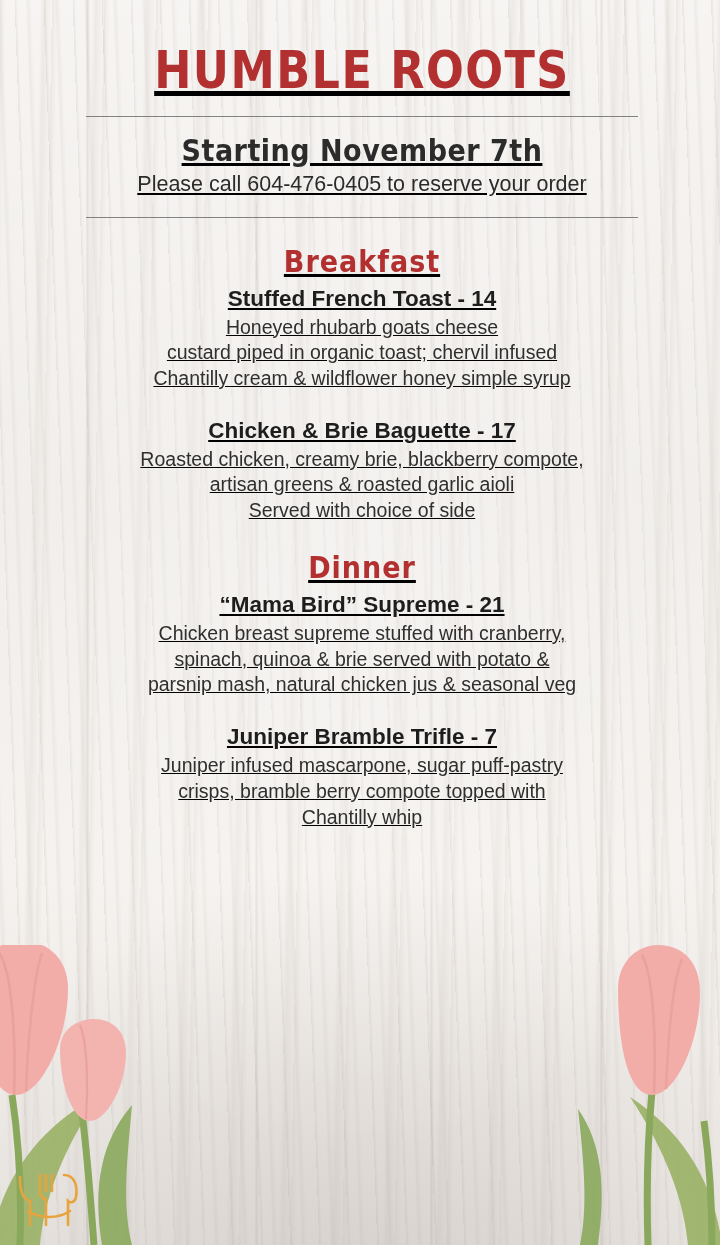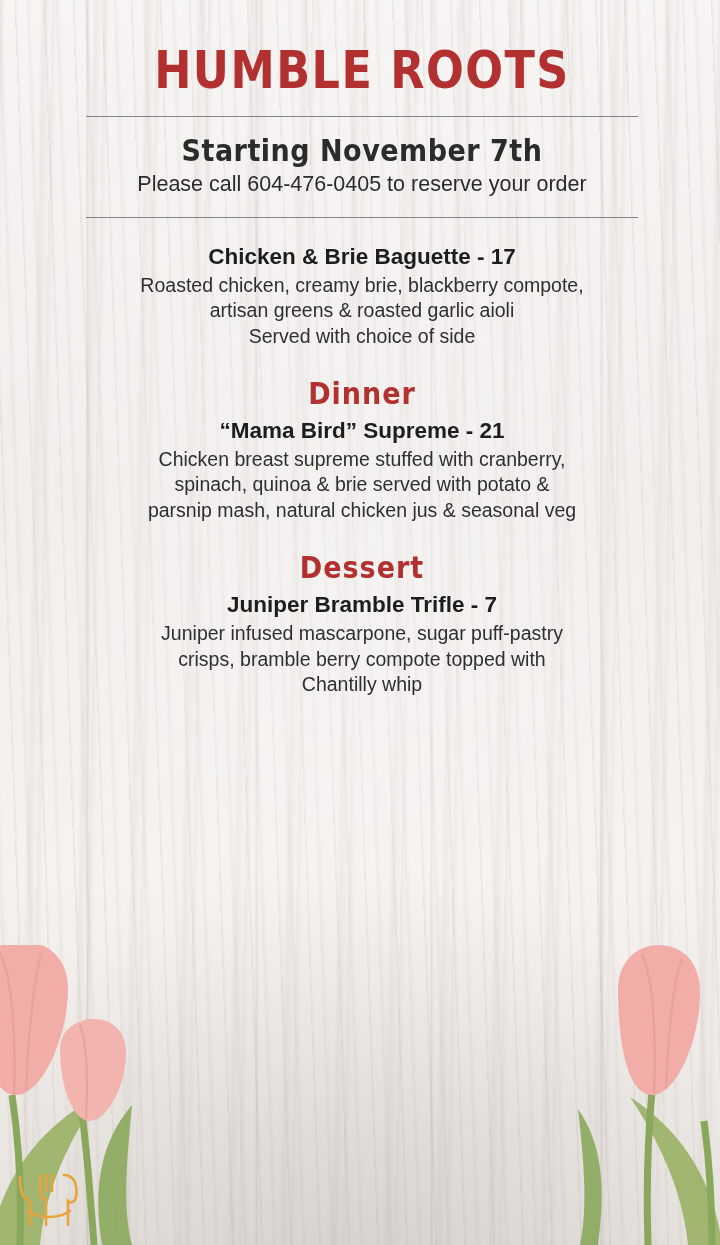--- a/index.html
+++ b/index.html
@@ -58,20 +58,21 @@
       radial-gradient(ellipse 120% 80% at 50% 45%, rgba(255,255,255,0.35) 0%, rgba(255,255,255,0) 60%),
       radial-gradient(ellipse 90% 55% at 50% 108%, rgba(120,112,106,0.20) 0%, rgba(255,255,255,0) 70%);
     pointer-events: none;
   }
 
   .content {
     position: relative;
     z-index: 5;
     padding: 44px 44px 0 48px;
     text-align: center;
+    text-decoration: underline;
   }
 
   
   .title-main {
     font-family: "DejaVu Sans Condensed", "Liberation Sans Narrow", "Liberation Sans", sans-serif;
     font-size: 51px;
     letter-spacing: 1.5px;
     font-weight: 700;
     color: #b2302f;
     line-height: 1.05;
@@ -217,38 +218,44 @@
 
     <div class="title-main">HUMBLE ROOTS</div>
 
     <div class="rule"></div>
 
     <div class="starting">Starting November 7th</div>
     <div class="reserve">Please call 604-476-0405 to reserve your order</div>
 
     <div class="rule2"></div>
 
+    <div class="section">
+      <div class="section-title">Breakfast</div>
+      <div class="item-name">Stuffed French Toast - 14</div>
+      <div class="item-desc" style="white-space:pre-line">Honeyed rhubarb goats cheese
+custard piped in organic toast; chervil infused
+Chantilly cream &amp; wildflower honey simple syrup</div>
+    </div>
 
     <div class="section">
       <div class="item-name">Chicken &amp; Brie Baguette - 17</div>
       <div class="item-desc" style="white-space:pre-line">Roasted chicken, creamy brie, blackberry compote,
 artisan greens &amp; roasted garlic aioli
 Served with choice of side</div>
     </div>
 
     <div class="section">
       <div class="section-title">Dinner</div>
       <div class="item-name">“Mama Bird” Supreme - 21</div>
       <div class="item-desc" style="white-space:pre-line">Chicken breast supreme stuffed with cranberry,
 spinach, quinoa &amp; brie served with potato &amp;
 parsnip mash, natural chicken jus &amp; seasonal veg</div>
     </div>
 
     <div class="section">
-      <div class="section-title">Dessert</div>
       <div class="item-name">Juniper Bramble Trifle - 7</div>
       <div class="item-desc" style="white-space:pre-line">Juniper infused mascarpone, sugar puff-pastry
 crisps, bramble berry compote topped with
 Chantilly whip</div>
     </div>
 
   </div>
 </div>
 
 </body></html>

